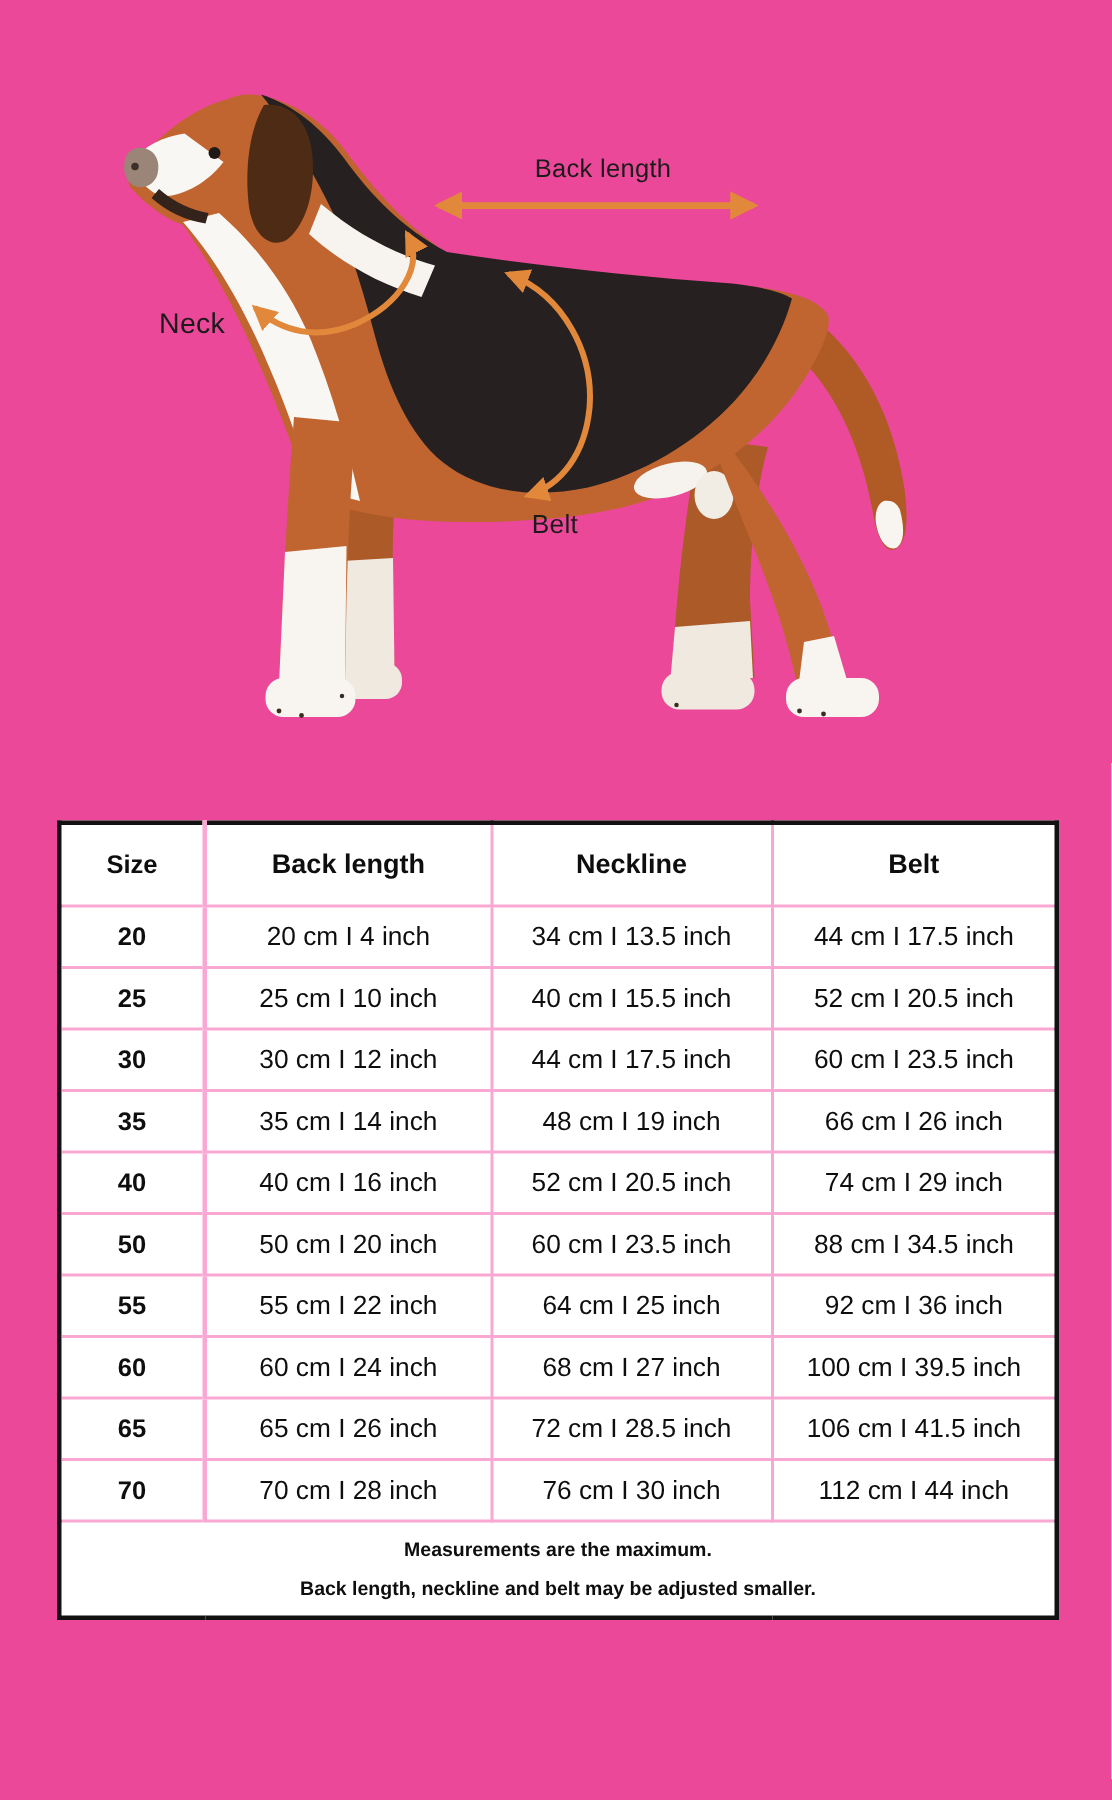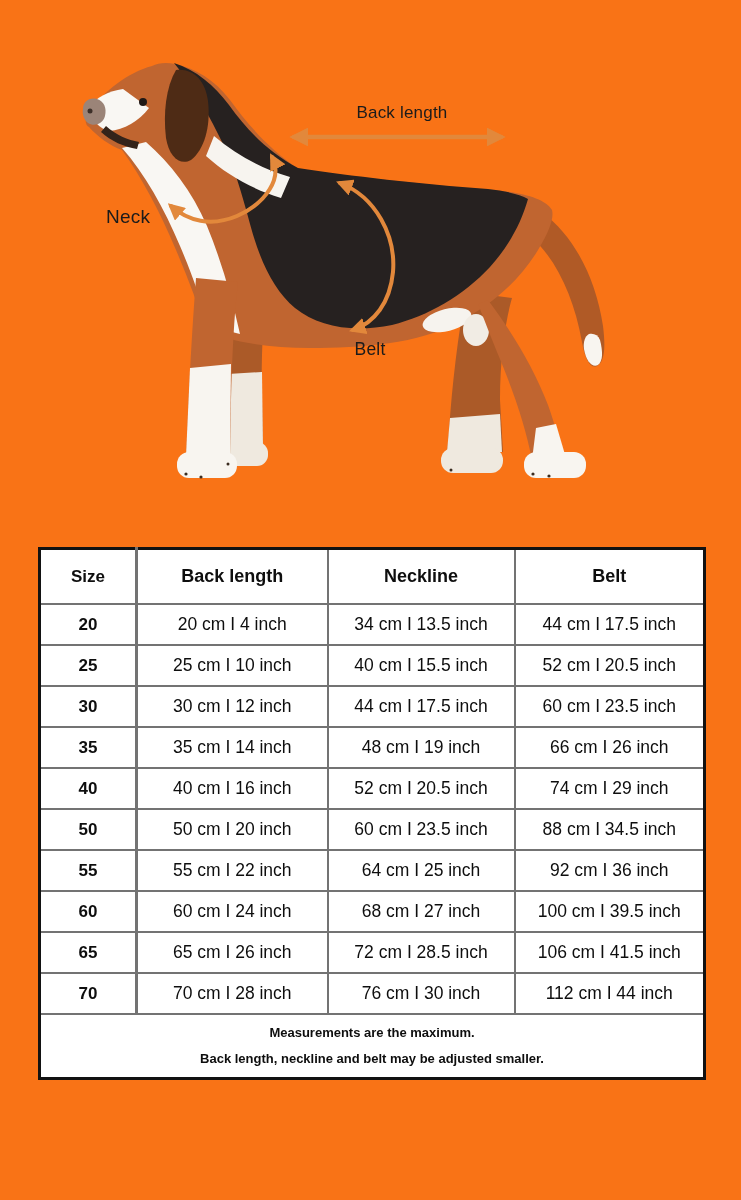--- a/index.html
+++ b/index.html
@@ -1,19 +1,19 @@
 <!DOCTYPE html>
 <html><head>
 <meta charset="utf-8">
 <style>
   html,body{margin:0;padding:0;background:#ffffff;}
   .page{
     position:relative;
     width:741px;height:1200px;
-    background:#f97316;
+    background:#ec4899;
     font-family:"Liberation Sans","DejaVu Sans",sans-serif;
     overflow:hidden;
   }
   .dog-svg{position:absolute;left:0;top:0;}
   .diagram-label{
     position:absolute;
     color:#1b1b1b;
     font-size:17px;
     letter-spacing:0.2px;
     white-space:nowrap;
@@ -22,21 +22,21 @@
   .lbl-neck{left:106px;top:206px;font-size:19px;}
   .lbl-belt{left:341px;top:339px;width:58px;text-align:center;font-size:17.5px;}
 
   .size-table{
     position:absolute;left:38px;top:547px;width:665px;
     border-collapse:collapse;table-layout:fixed;
     background:#ffffff;color:#0e0e0e;
     border:3px solid #121212;
   }
   .size-table th,.size-table td{
-    border:2px solid #737373;
+    border:2px solid #f9a8d4;
     text-align:center;vertical-align:middle;
     padding:0;
     font-size:17.5px;
   }
   .size-table thead th{font-weight:700;font-size:18px;height:53px;}
   .size-table tbody td{height:39px;}
   .size-table .col-size{font-weight:700;font-size:17px;border-right-width:3px;}
   .size-table tfoot .foot-cell{
     height:62px;font-size:13px;line-height:26px;font-weight:700;
   }

